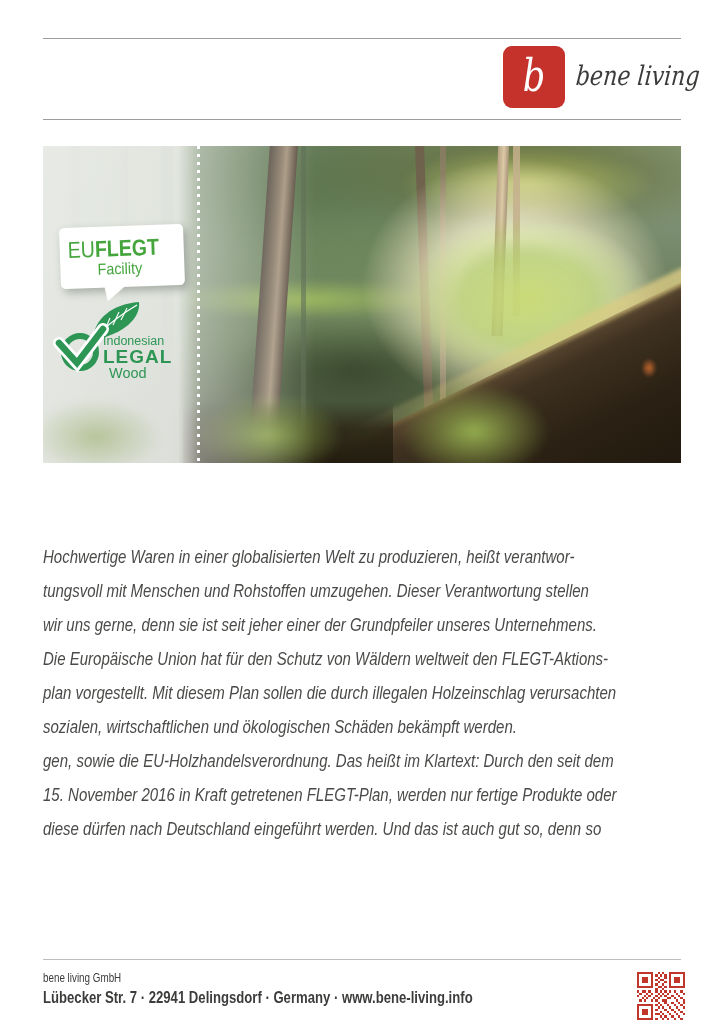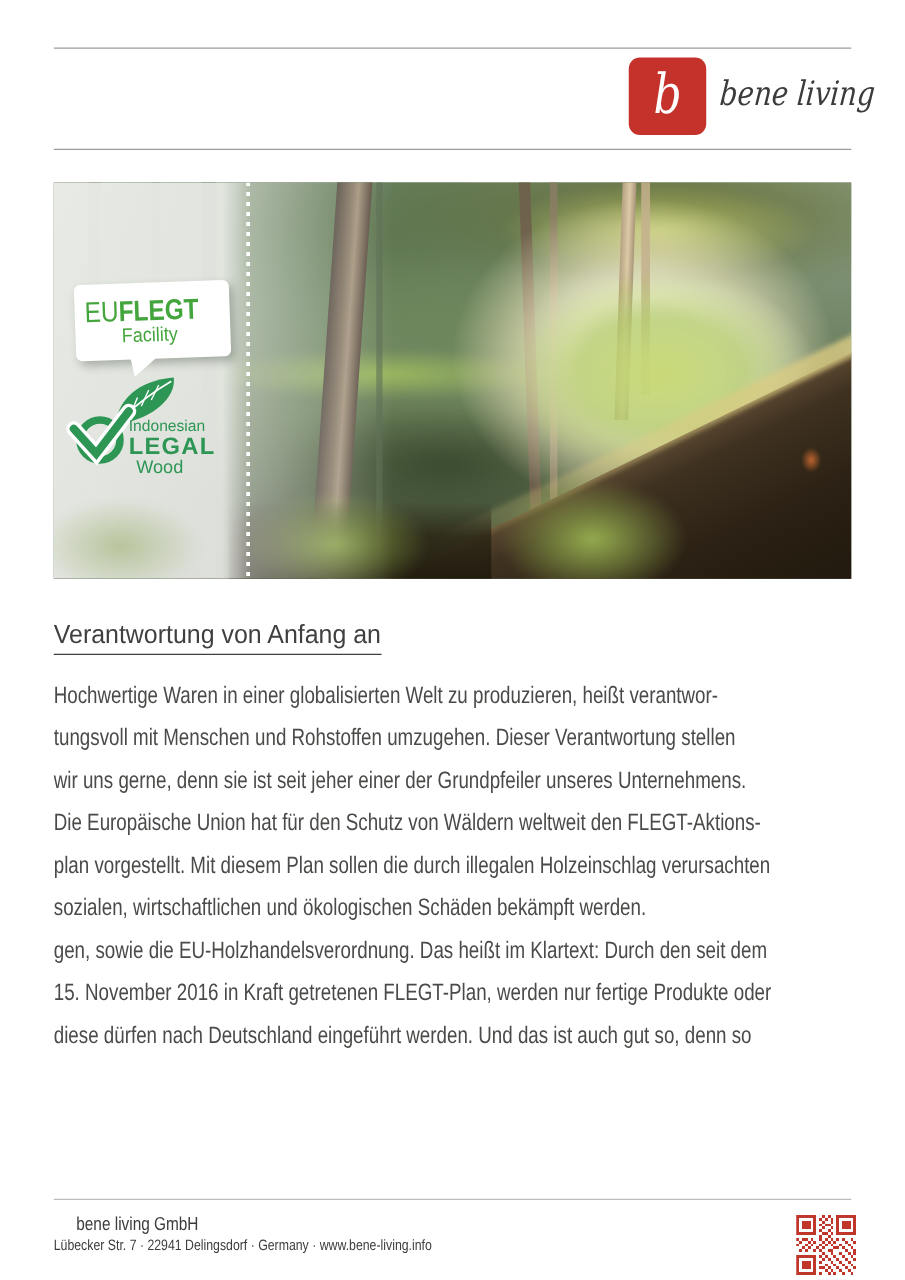--- a/index.html
+++ b/index.html
@@ -80,26 +80,26 @@
   .flegt-l2{font-size:16px;color:#44a53d;line-height:18px;}
   .flegt-l2 .cx{transform:scaleX(0.9);}
 
   
   #ilw{left:10px;top:150px;width:152px;height:98px;}
 
   
   #heading{position:absolute;left:43px;top:496px;font-size:21px;color:#3f3f3e;}
   #heading .cx{transform:scaleX(0.95);border-bottom:1.5px solid #3f3f3e;padding-bottom:3px;}
   #body-text{position:absolute;left:43px;top:540px;width:660px;font-size:19px;color:#4a4a48;}
-  #body-text .line{height:34px;line-height:34px;}
+  #body-text .line{height:34px;line-height:34px;font-style:italic;}
   #body-text .cx{transform:scaleX(0.79);}
 
   
-  #footer-company{position:absolute;left:43px;top:971px;font-size:15px;color:#3c3c3b;margin-left:18px;}
-  #footer-address{position:absolute;left:43px;top:989px;font-size:12px;color:#3c3c3b;}
+  #footer-company{position:absolute;left:43px;top:971px;font-size:12px;color:#3c3c3b;}
+  #footer-address{position:absolute;left:43px;top:989px;font-size:16px;color:#3c3c3b;font-weight:bold;}
   #footer-company .cx,#footer-address .cx{transform:scaleX(0.82);}
   #qr{position:absolute;left:637px;top:972px;width:48px;height:48px;}
 </style>
 </head>
 <body>
 
 <div id="page">
 
   <div class="rule" id="rule-top"></div>
 
@@ -153,21 +153,20 @@
       <path d="M44 39 C56 28 72 16 84 9" fill="none" stroke="#ffffff" stroke-width="1.4"></path>
       <path d="M52 34 L57 22 M60 29 L66 16 M68 24 L74 12" fill="none" stroke="#ffffff" stroke-width="1.1"></path>
       <polyline points="6,47 24,67 50,33" fill="none" stroke="#ffffff" stroke-width="12" stroke-linecap="round"></polyline>
       <polyline points="6,47 24,67 50,33" fill="none" stroke="#2d9655" stroke-width="6.5" stroke-linecap="round"></polyline>
       <text x="50" y="49" font-size="12.5" fill="#2d9655">Indonesian</text>
       <text x="50" y="67" font-size="19" font-weight="600" letter-spacing="1" fill="#2d9655">LEGAL</text>
       <text x="56" y="82" font-size="14.5" fill="#2d9655">Wood</text>
     </svg>
   </div>
 
-  <div id="heading"><span class="cx">Verantwortung von Anfang an</span></div>
 
   <div id="body-text">
       <div class="line"><span class="cx">Hochwertige Waren in einer globalisierten Welt zu produzieren, heißt verantwor-</span></div>
       <div class="line"><span class="cx">tungsvoll mit Menschen und Rohstoffen umzugehen. Dieser Verantwortung stellen</span></div>
       <div class="line"><span class="cx">wir uns gerne, denn sie ist seit jeher einer der Grundpfeiler unseres Unternehmens.</span></div>
       <div class="line"><span class="cx">Die Europäische Union hat für den Schutz von Wäldern weltweit den FLEGT-Aktions-</span></div>
       <div class="line"><span class="cx">plan vorgestellt. Mit diesem Plan sollen die durch illegalen Holzeinschlag verursachten</span></div>
       <div class="line"><span class="cx">sozialen, wirtschaftlichen und ökologischen Schäden bekämpft werden.</span></div>
       <div class="line"><span class="cx">gen, sowie die EU-Holzhandelsverordnung. Das heißt im Klartext: Durch den seit dem</span></div>
       <div class="line"><span class="cx">15. November 2016 in Kraft getretenen FLEGT-Plan, werden nur fertige Produkte oder</span></div>

